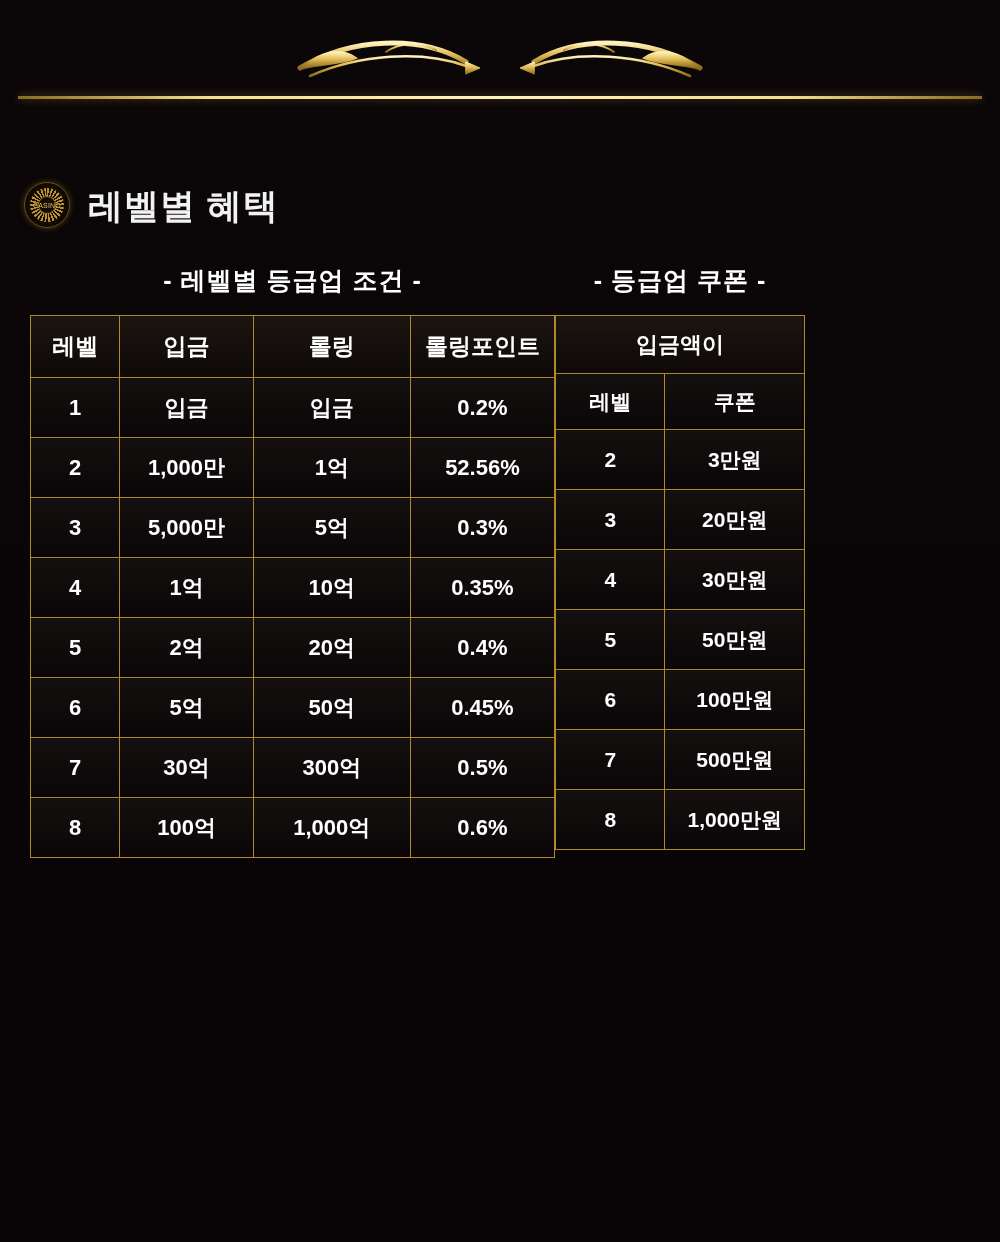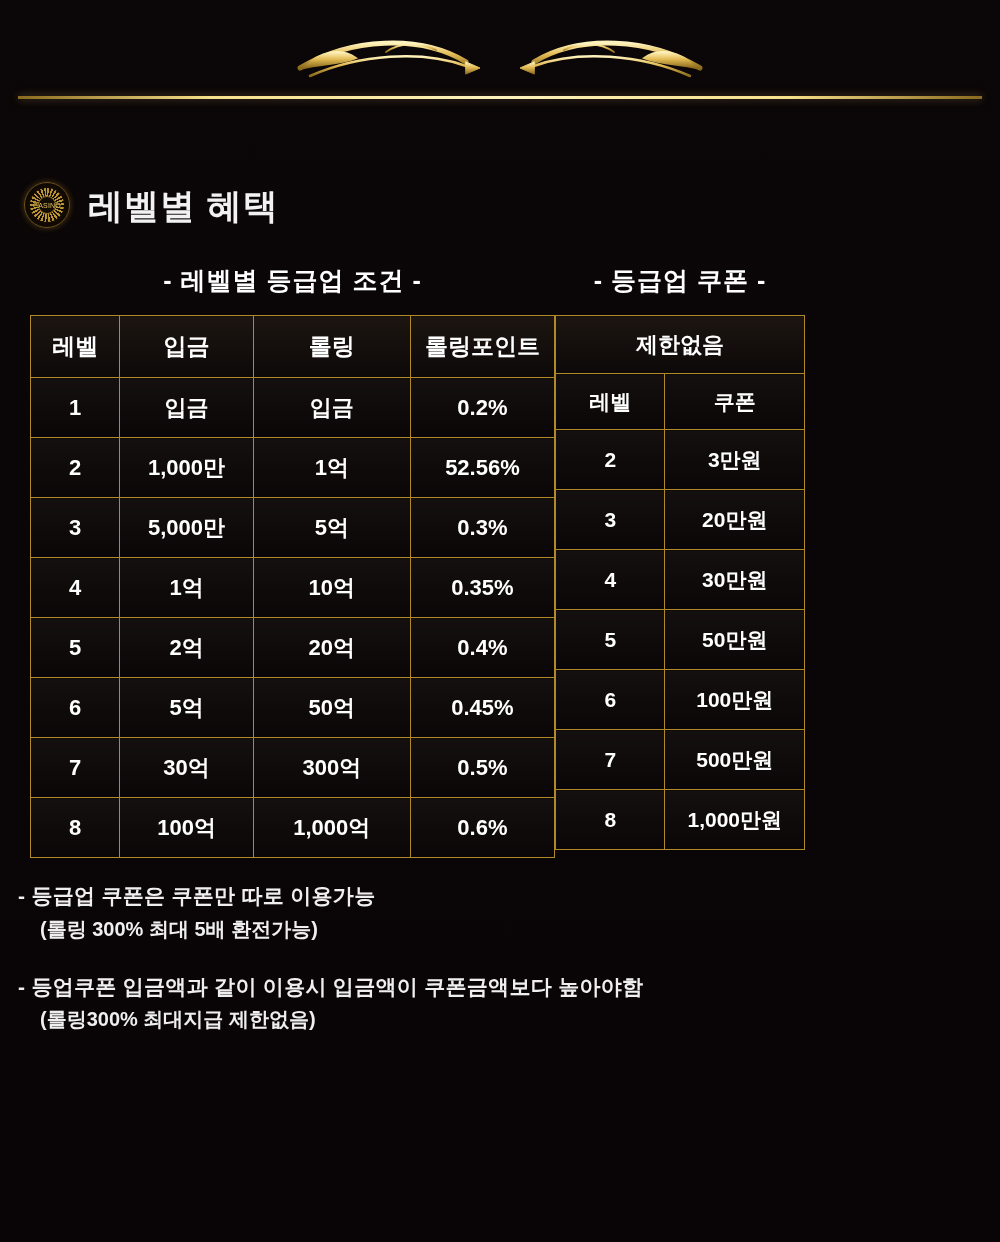--- a/index.html
+++ b/index.html
@@ -286,21 +286,21 @@
           </tr>
         </tbody>
       </table>
     </div>
 
     <div class="table-block">
       <div class="table-caption">- 등급업 쿠폰 -</div>
       <table class="tbl-coupon">
         <thead>
           <tr>
-            <th class="span" colspan="2">제한없음</th>
+            <th class="span" colspan="2">입금액이</th>
           </tr>
           <tr>
             <th style="width:110px">레벨</th>
             <th style="width:140px">쿠폰</th>
           </tr>
         </thead>
         <tbody>
           <tr>
             <td>2</td>
             <td>3만원</td>
@@ -328,24 +328,14 @@
           <tr>
             <td>8</td>
             <td>1,000만원</td>
           </tr>
         </tbody>
       </table>
     </div>
   </div>
 
 
-  <div class="rules-body">
-    <div class="rule-group">
-      <div class="rule-line">- 등급업 쿠폰은 쿠폰만 따로 이용가능</div>
-      <div class="rule-sub">(롤링 300% 최대 5배 환전가능)</div>
-    </div>
-    <div class="rule-group">
-      <div class="rule-line">- 등업쿠폰 입금액과 같이 이용시 입금액이 쿠폰금액보다 높아야함</div>
-      <div class="rule-sub">(롤링300% 최대지급 제한없음)</div>
-    </div>
-  </div>
 
 </div>
 
 </body></html>

